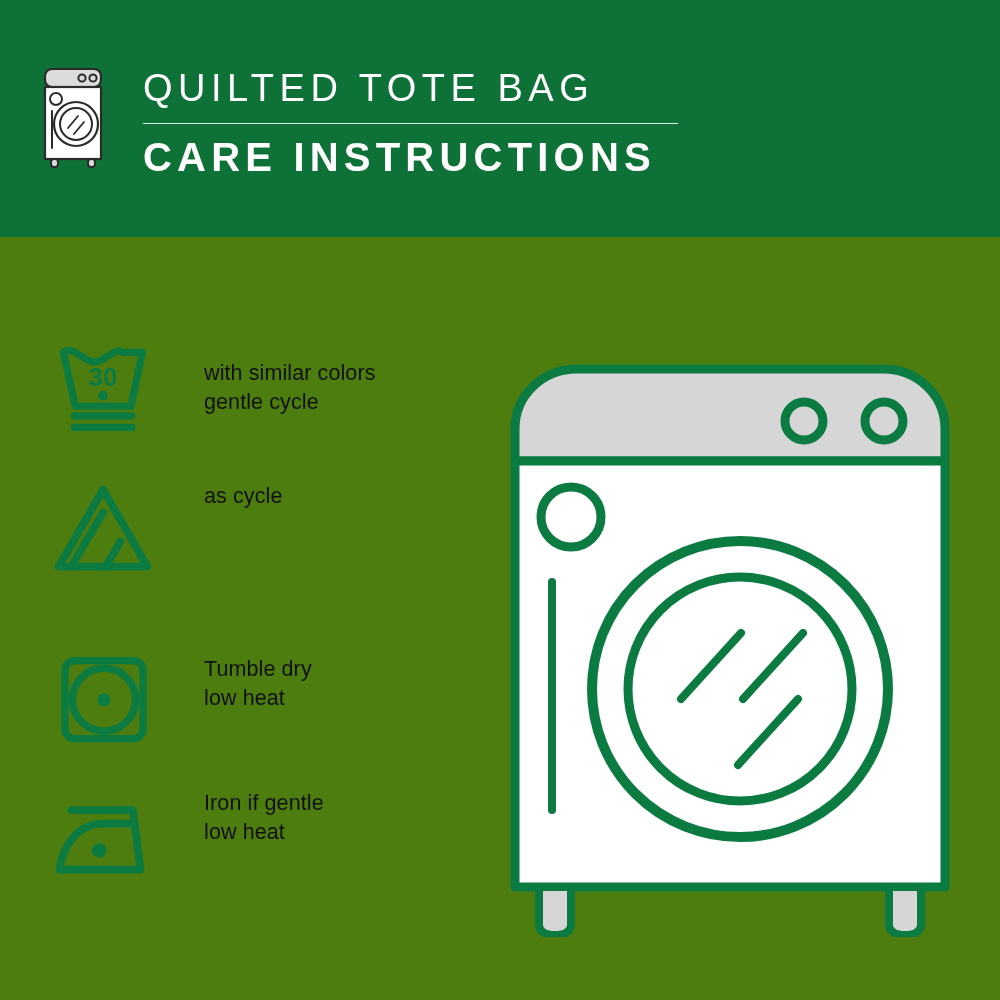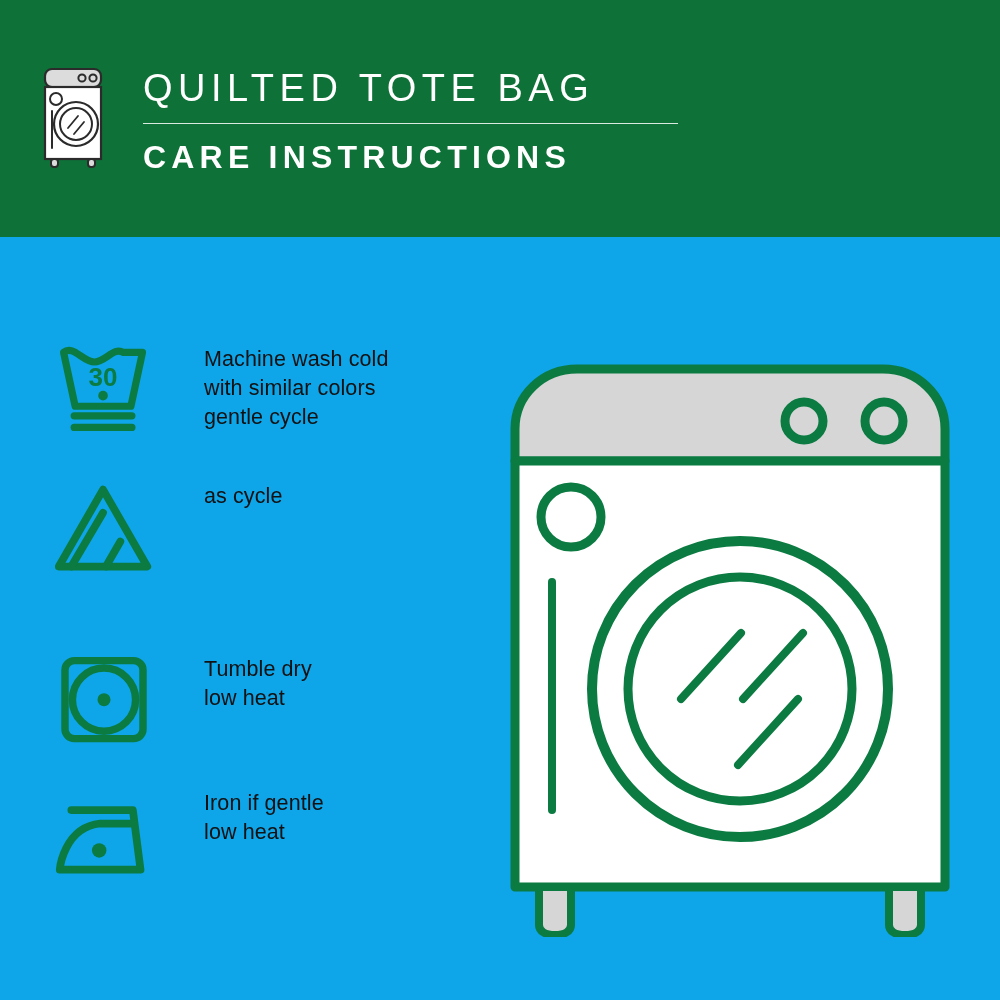--- a/index.html
+++ b/index.html
@@ -2,21 +2,21 @@
 <html><head>
 <meta charset="utf-8">
 <style>
   * { box-sizing: border-box; margin: 0; padding: 0; }
   html, body {
     width: 1000px; height: 1000px;
     background: #ffffff;
     font-family: "Liberation Sans", sans-serif;
     overflow: hidden;
   }
-  .page { position: relative; width: 1000px; height: 1000px; background: #0ea5e9; }
+  .page { position: relative; width: 1000px; height: 1000px; background: #4d7c0f; }
 
   
   .header {
     position: absolute; left: 0; top: 0;
     width: 1000px; height: 237px;
     background: #0E7138;
     display: flex; align-items: center;
   }
   .header-icon {
     position: absolute; left: 42px; top: 66px;
@@ -34,21 +34,21 @@
     line-height: 48px;
     white-space: nowrap;
   }
   .title-rule {
     width: 535px; height: 1px;
     background: rgba(255,255,255,0.85);
     margin: 11px 0 9px 0;
   }
   .title-line2 {
     color: #ffffff;
-    font-size: 32px;
+    font-size: 40px;
     font-weight: 600;
     letter-spacing: 5.2px;
     line-height: 48px;
     white-space: nowrap;
   }
 
   
   .body-area { position: absolute; left: 0; top: 237px; width: 1000px; height: 763px; }
 
   .care-list { position: absolute; left: 0; top: 0; width: 480px; height: 763px; }
@@ -131,21 +131,20 @@
             <g fill="none" stroke="#0B7B42" stroke-width="7.5" stroke-linecap="round" stroke-linejoin="round">
               <path d="M14 16 C24 8, 34 26, 46 26 C58 26, 66 10, 76 16 L96 16 L84 72 L26 72 Z"></path>
               <line x1="25" y1="82" x2="85" y2="82"></line>
               <line x1="25" y1="94" x2="85" y2="94"></line>
             </g>
             <text x="55" y="51" text-anchor="middle" fill="#0B7B42" font-family="Liberation Sans, sans-serif" font-size="27" font-weight="700">30</text>
             <circle cx="55" cy="61" r="5" fill="#0B7B42"></circle>
           </svg>
         </div>
         <div class="care-text">
-          <span>Machine wash cold</span>
           <span>with similar colors</span>
           <span>gentle cycle</span>
         </div>
       </div>
 
       <div class="care-item i1">
         <div class="care-symbol">
           <svg viewBox="0 0 112 104" width="108" height="100" aria-hidden="true">
             <g fill="none" stroke="#0B7B42" stroke-width="8" stroke-linecap="round" stroke-linejoin="round">
               <path d="M55 10 L101 90 L9 90 Z"></path>

